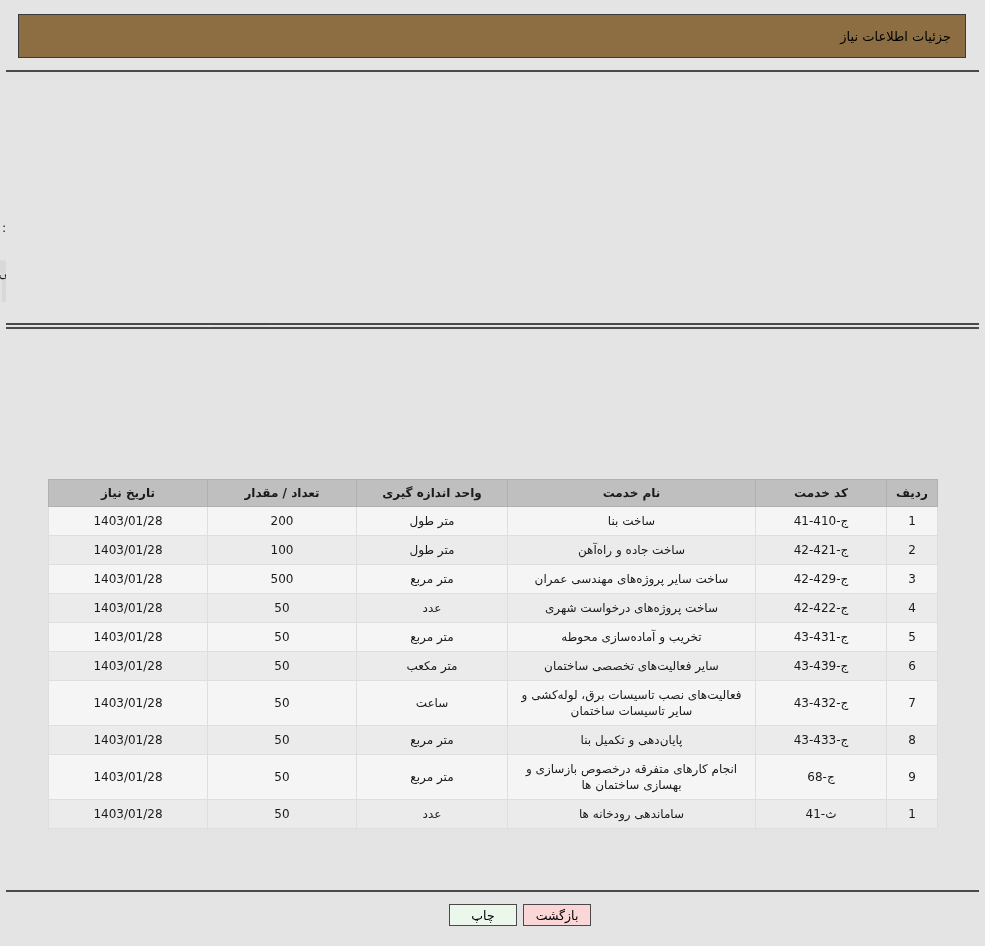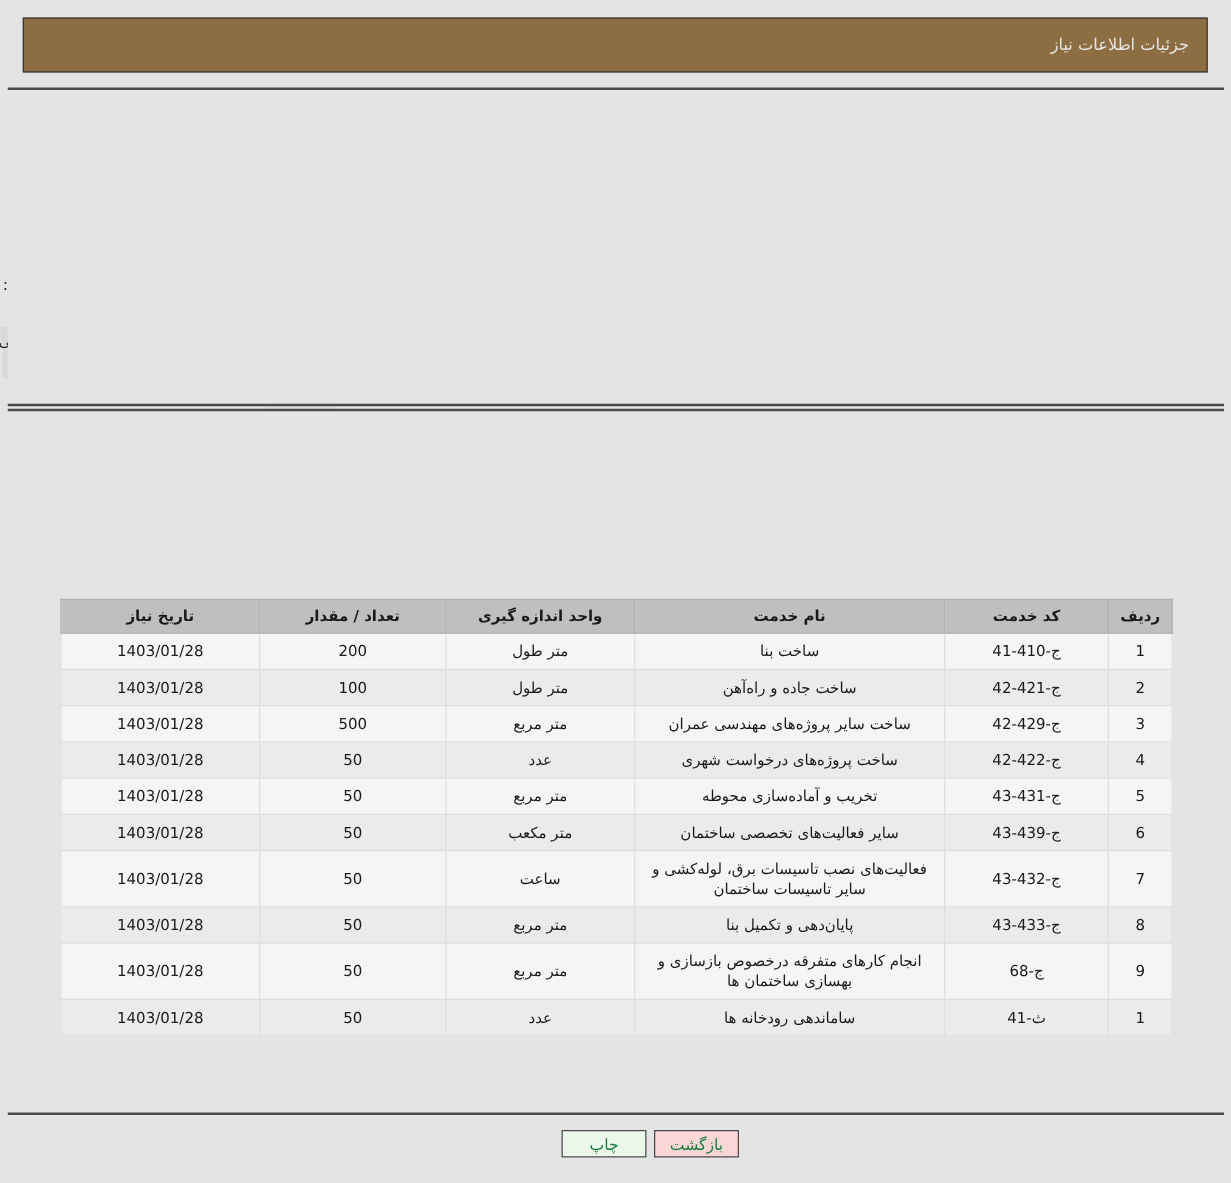--- a/index.html
+++ b/index.html
@@ -29,21 +29,21 @@
   }
 
   
   .title-bar {
     position: absolute;
     left: 18px; top: 14px;
     width: 948px; height: 44px;
     background: #8d6e43;
     border: 1px solid #3a3a3a;
     box-sizing: border-box;
-    color: #e5e5e5;
+    color: #000000;
     font-size: 13px;
     display: flex;
     align-items: center;
     justify-content: flex-start;
     padding-right: 14px;
     box-sizing: border-box;
     z-index: 2;
   }
 
   
@@ -186,21 +186,21 @@
   table.grid tr.even td { background: #ebebeb; }
   table.grid td.name { text-align: center; }
 
   
   .btn {
     position: absolute;
     height: 22px;
     border: 1px solid #4a4a4a;
     box-sizing: border-box;
     font-size: 12.5px;
-    color: #15803d;
+    color: #000000;
     display: flex;
     align-items: center;
     justify-content: center;
     cursor: pointer;
     font-family: "DejaVu Sans", "Liberation Sans", sans-serif;
   }
   .btn-print { background: #eaf7ea; }
   .btn-back  { background: #fbd6d6; }
 </style>
 </head>

